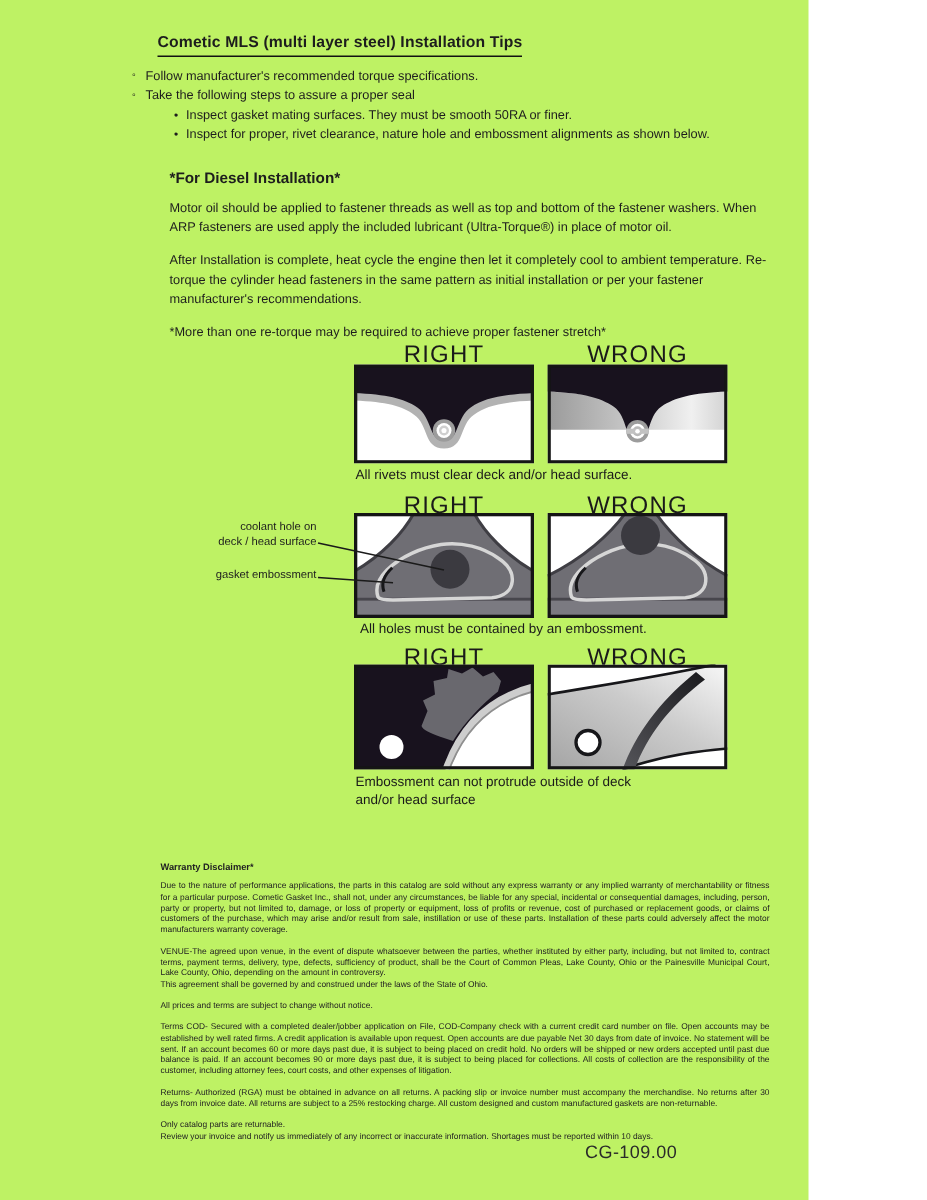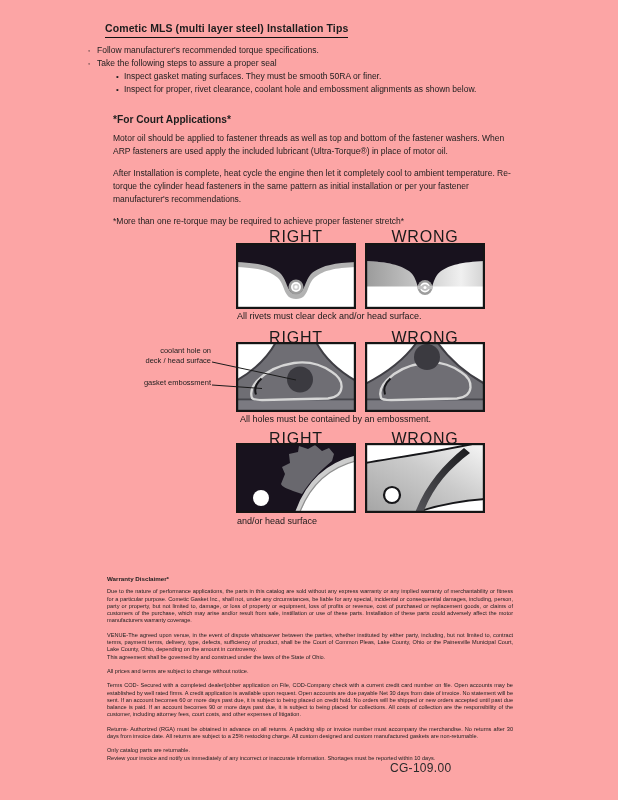--- a/index.html
+++ b/index.html
@@ -1,17 +1,17 @@
 <!DOCTYPE html>
 <html><head>
 <meta charset="utf-8">
 <style>
   html,body{margin:0;padding:0;background:#ffffff;}
   #page{
-    position:relative;width:618px;height:800px;background:#fca5a5;overflow:hidden;
+    position:relative;width:539px;height:800px;background:#bef264;overflow:hidden;
     font-family:"Liberation Sans","DejaVu Sans",sans-serif;color:#1d1d1d;
   }
   .abs{position:absolute;}
   
   #title{
     top:22px;left:105px;font-size:10.5px;font-weight:bold;letter-spacing:.1px;
     border-bottom:1.6px solid #111;padding-bottom:2.5px;white-space:nowrap;
   }
   
   #tips{top:44px;left:88px;font-size:8.5px;line-height:13px;}
@@ -50,26 +50,26 @@
     <div class="brow">
       <span class="m1">◦</span>
       <span>Take the following steps to assure a proper seal</span>
     </div>
     <div class="brow sub">
       <span class="m2">•</span>
       <span>Inspect gasket mating surfaces.  They must be smooth 50RA or finer.</span>
     </div>
     <div class="brow sub">
       <span class="m2">•</span>
-      <span>Inspect for proper, rivet clearance, coolant hole and embossment alignments as shown below.</span>
+      <span>Inspect for proper, rivet clearance, nature hole and embossment alignments as shown below.</span>
     </div>
   </div>
 
   <div id="diesel" class="abs">
-    <h2>*For Court Applications*</h2>
+    <h2>*For Diesel Installation*</h2>
     <p>Motor oil should be applied to fastener threads as well as top and bottom of the fastener washers. When ARP fasteners are used apply the included lubricant (Ultra-Torque®) in place of motor oil.</p>
     <p>After Installation is complete, heat cycle the engine then let it completely cool to ambient temperature. Re-torque the cylinder head fasteners in the same pattern as initial installation or per your fastener manufacturer's recommendations.</p>
     <p>*More than one re-torque may be required to achieve proper fastener stretch*</p>
   </div>
 
   <div class="abs dglabel" style="top:228px;left:236px;">RIGHT</div>
   <div class="abs dglabel" style="top:228px;left:365px;">WRONG</div>
 
   <svg class="abs" style="top:243px;left:236px;" width="120" height="66" viewBox="0 0 120 66">
     <rect x="0" y="0" width="120" height="66" fill="#ffffff"></rect>
@@ -180,20 +180,21 @@
     <rect x="0" y="0" width="120" height="70" fill="#ffffff"></rect>
     <path d="M0,20 C35,14 70,9 112,0 L120,0 L120,56 C95,58 72,62 50,70 L0,70 Z" fill="url(#band3)"></path>
     <path d="M0,20 C35,14 70,9 112,0" fill="none" stroke="#17171a" stroke-width="1.8"></path>
     <path d="M50,70 C72,62 95,58 120,56" fill="none" stroke="#17171a" stroke-width="1.8"></path>
     <path d="M99,5 C78,22 60,43 50,70 L58,70 C68,44 84,26 105,10 Z" fill="url(#dk3)"></path>
     <circle cx="27" cy="52" r="8" fill="#ffffff" stroke="#17171a" stroke-width="2.2"></circle>
     <rect x="1.1" y="1.1" width="117.8" height="67.8" fill="none" stroke="#151515" stroke-width="2.2"></rect>
   </svg>
 
   <div class="abs caption" style="top:516px;left:237px;">
+    <div>Embossment can not protrude outside of deck</div>
     <div>and/or head surface</div>
   </div>
 
   <div id="disclaimer" class="abs">
     <h3>Warranty Disclaimer*</h3>
     <p>Due to the nature of performance applications, the parts in this catalog are sold without any express warranty or any implied warranty of merchantability or fitness for a particular purpose. Cometic Gasket Inc., shall not, under any circumstances, be liable for any special, incidental or consequential damages, including, person, party or property, but not limited to, damage, or loss of property or equipment, loss of profits or revenue, cost of purchased or replacement goods, or claims of customers of the purchase, which may arise and/or result from sale, instillation or use of these parts. Installation of these parts could adversely affect the motor manufacturers warranty coverage.</p>
     <p class="tight">VENUE-The agreed upon venue, in the event of dispute whatsoever between the parties, whether instituted by either party, including, but not limited to, contract terms, payment terms, delivery, type, defects, sufficiency of product, shall be the Court of Common Pleas, Lake County, Ohio or the Painesville Municipal Court, Lake County, Ohio, depending on the amount in controversy.</p>
     <p>This agreement shall be governed by and construed under the laws of the State of Ohio.</p>
     <p>All prices and terms are subject to change without notice.</p>
     <p>Terms COD- Secured with a completed dealer/jobber application on File, COD-Company check with a current credit card number on file. Open accounts may be established by well rated firms. A credit application is available upon request. Open accounts are due payable Net 30 days from date of invoice. No statement will be sent. If an account becomes 60 or more days past due, it is subject to being placed on credit hold. No orders will be shipped or new orders accepted until past due balance is paid. If an account becomes 90 or more days past due, it is subject to being placed for collections. All costs of collection are the responsibility of the customer, including attorney fees, court costs, and other expenses of litigation.</p>

